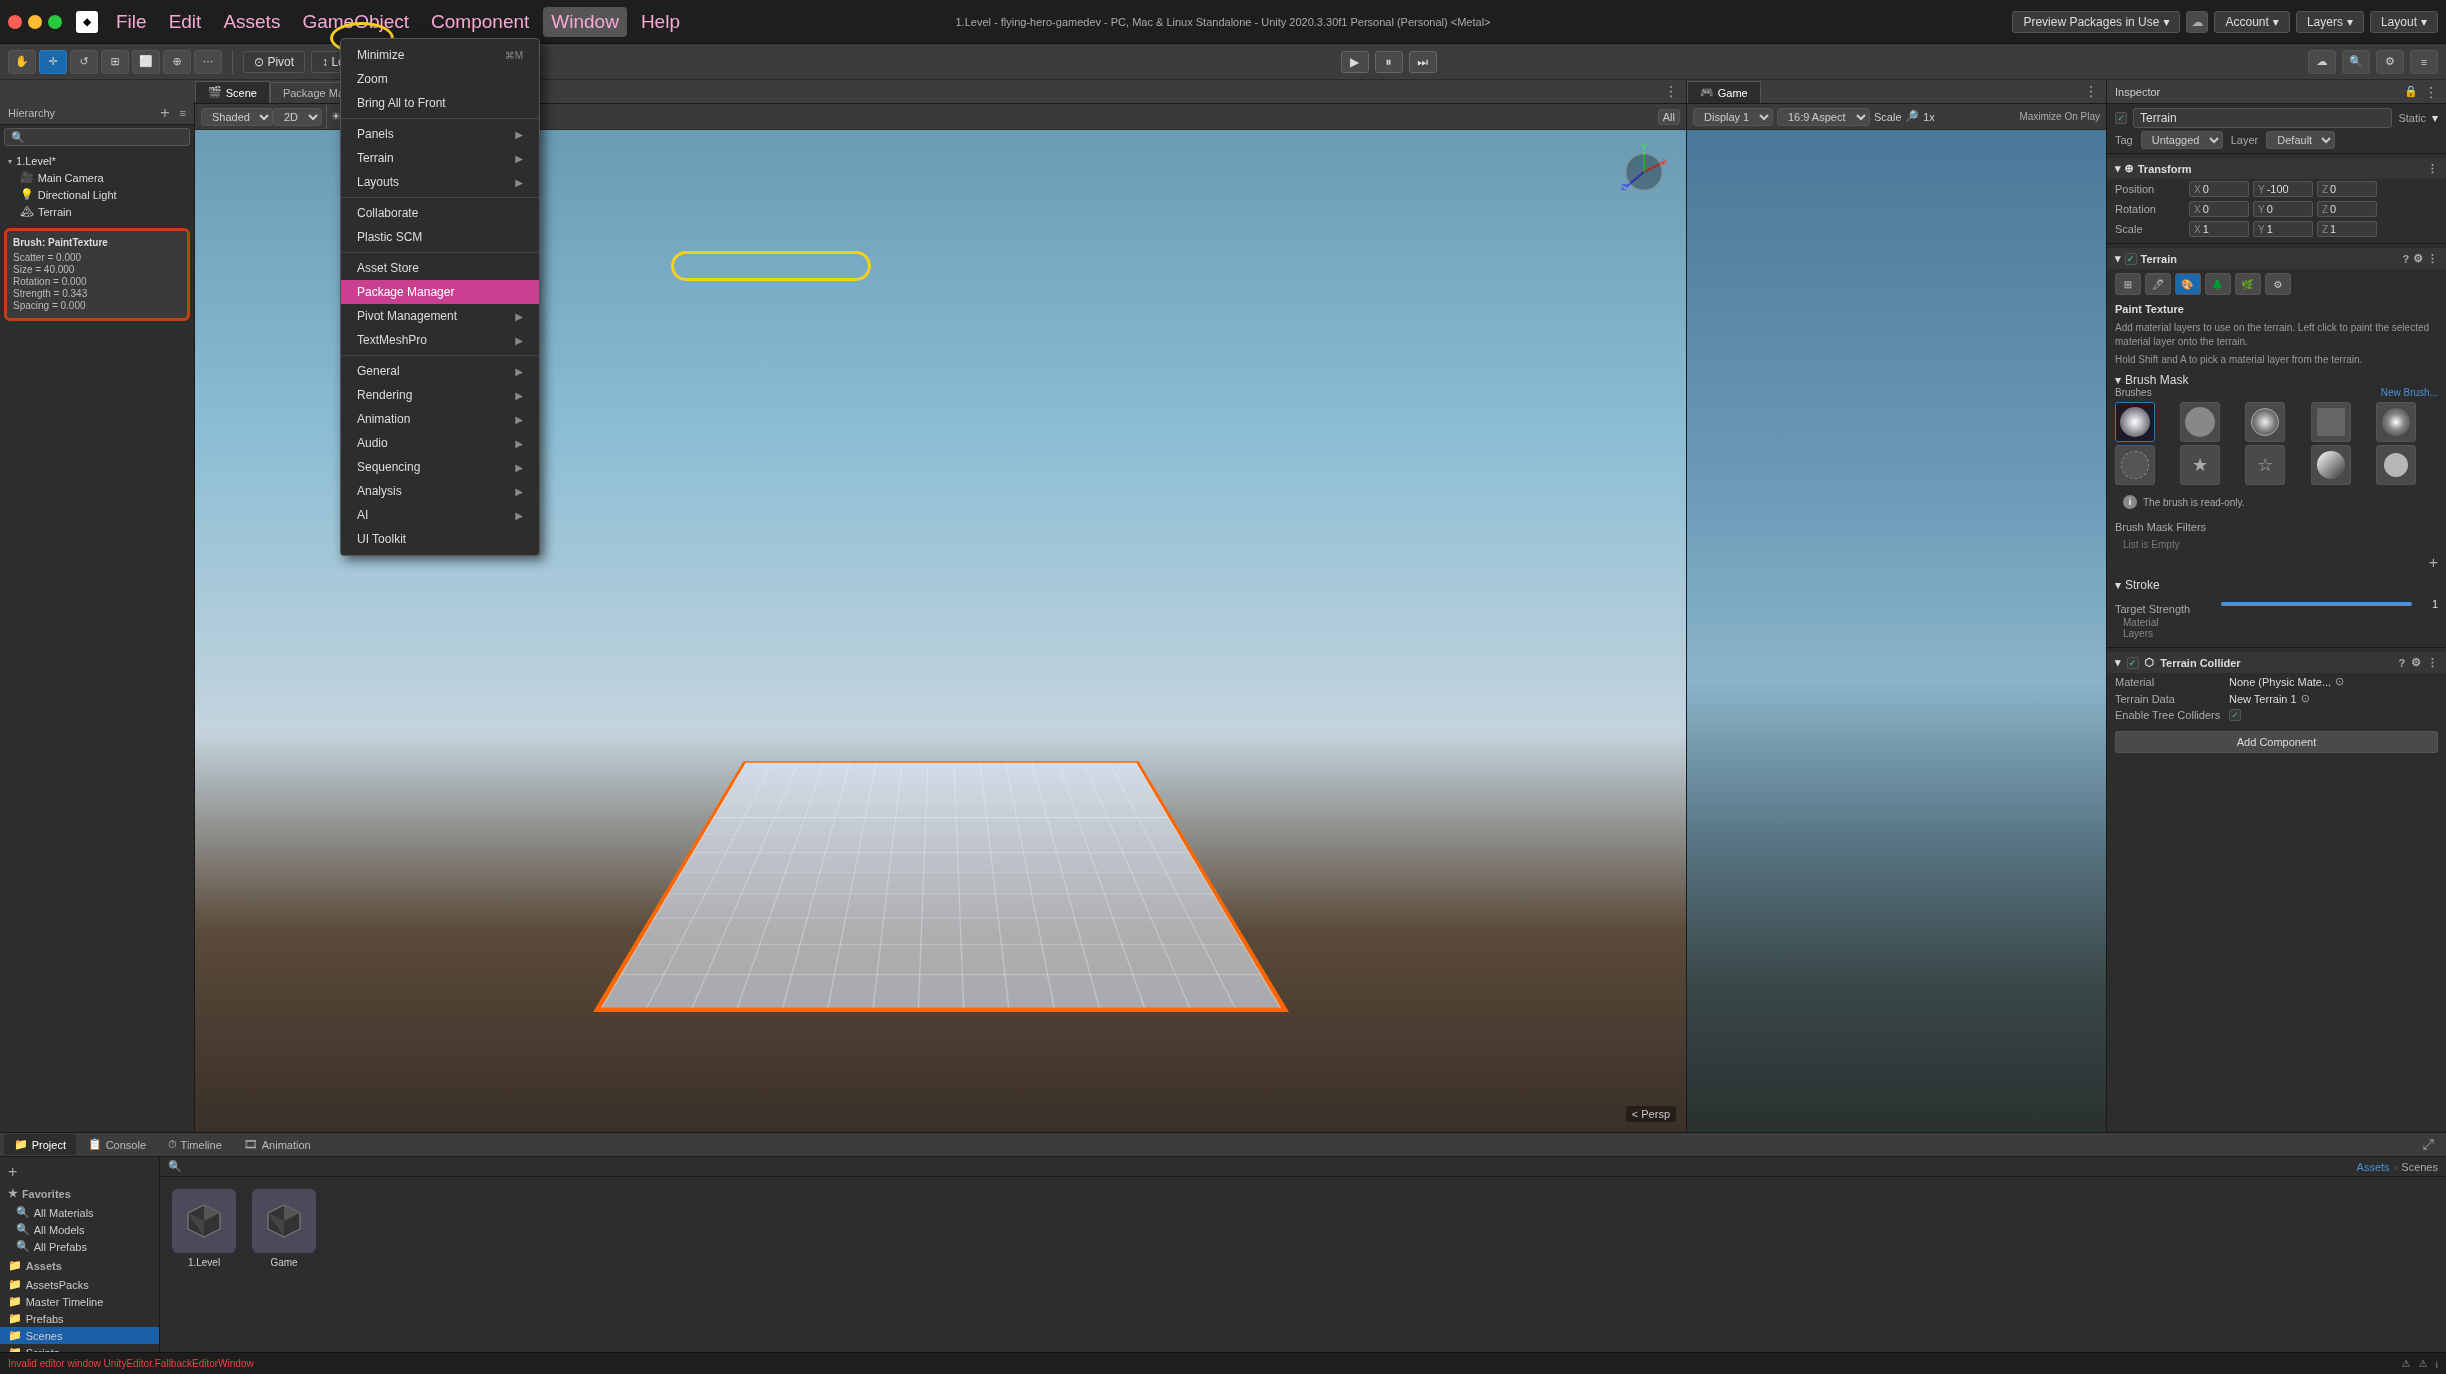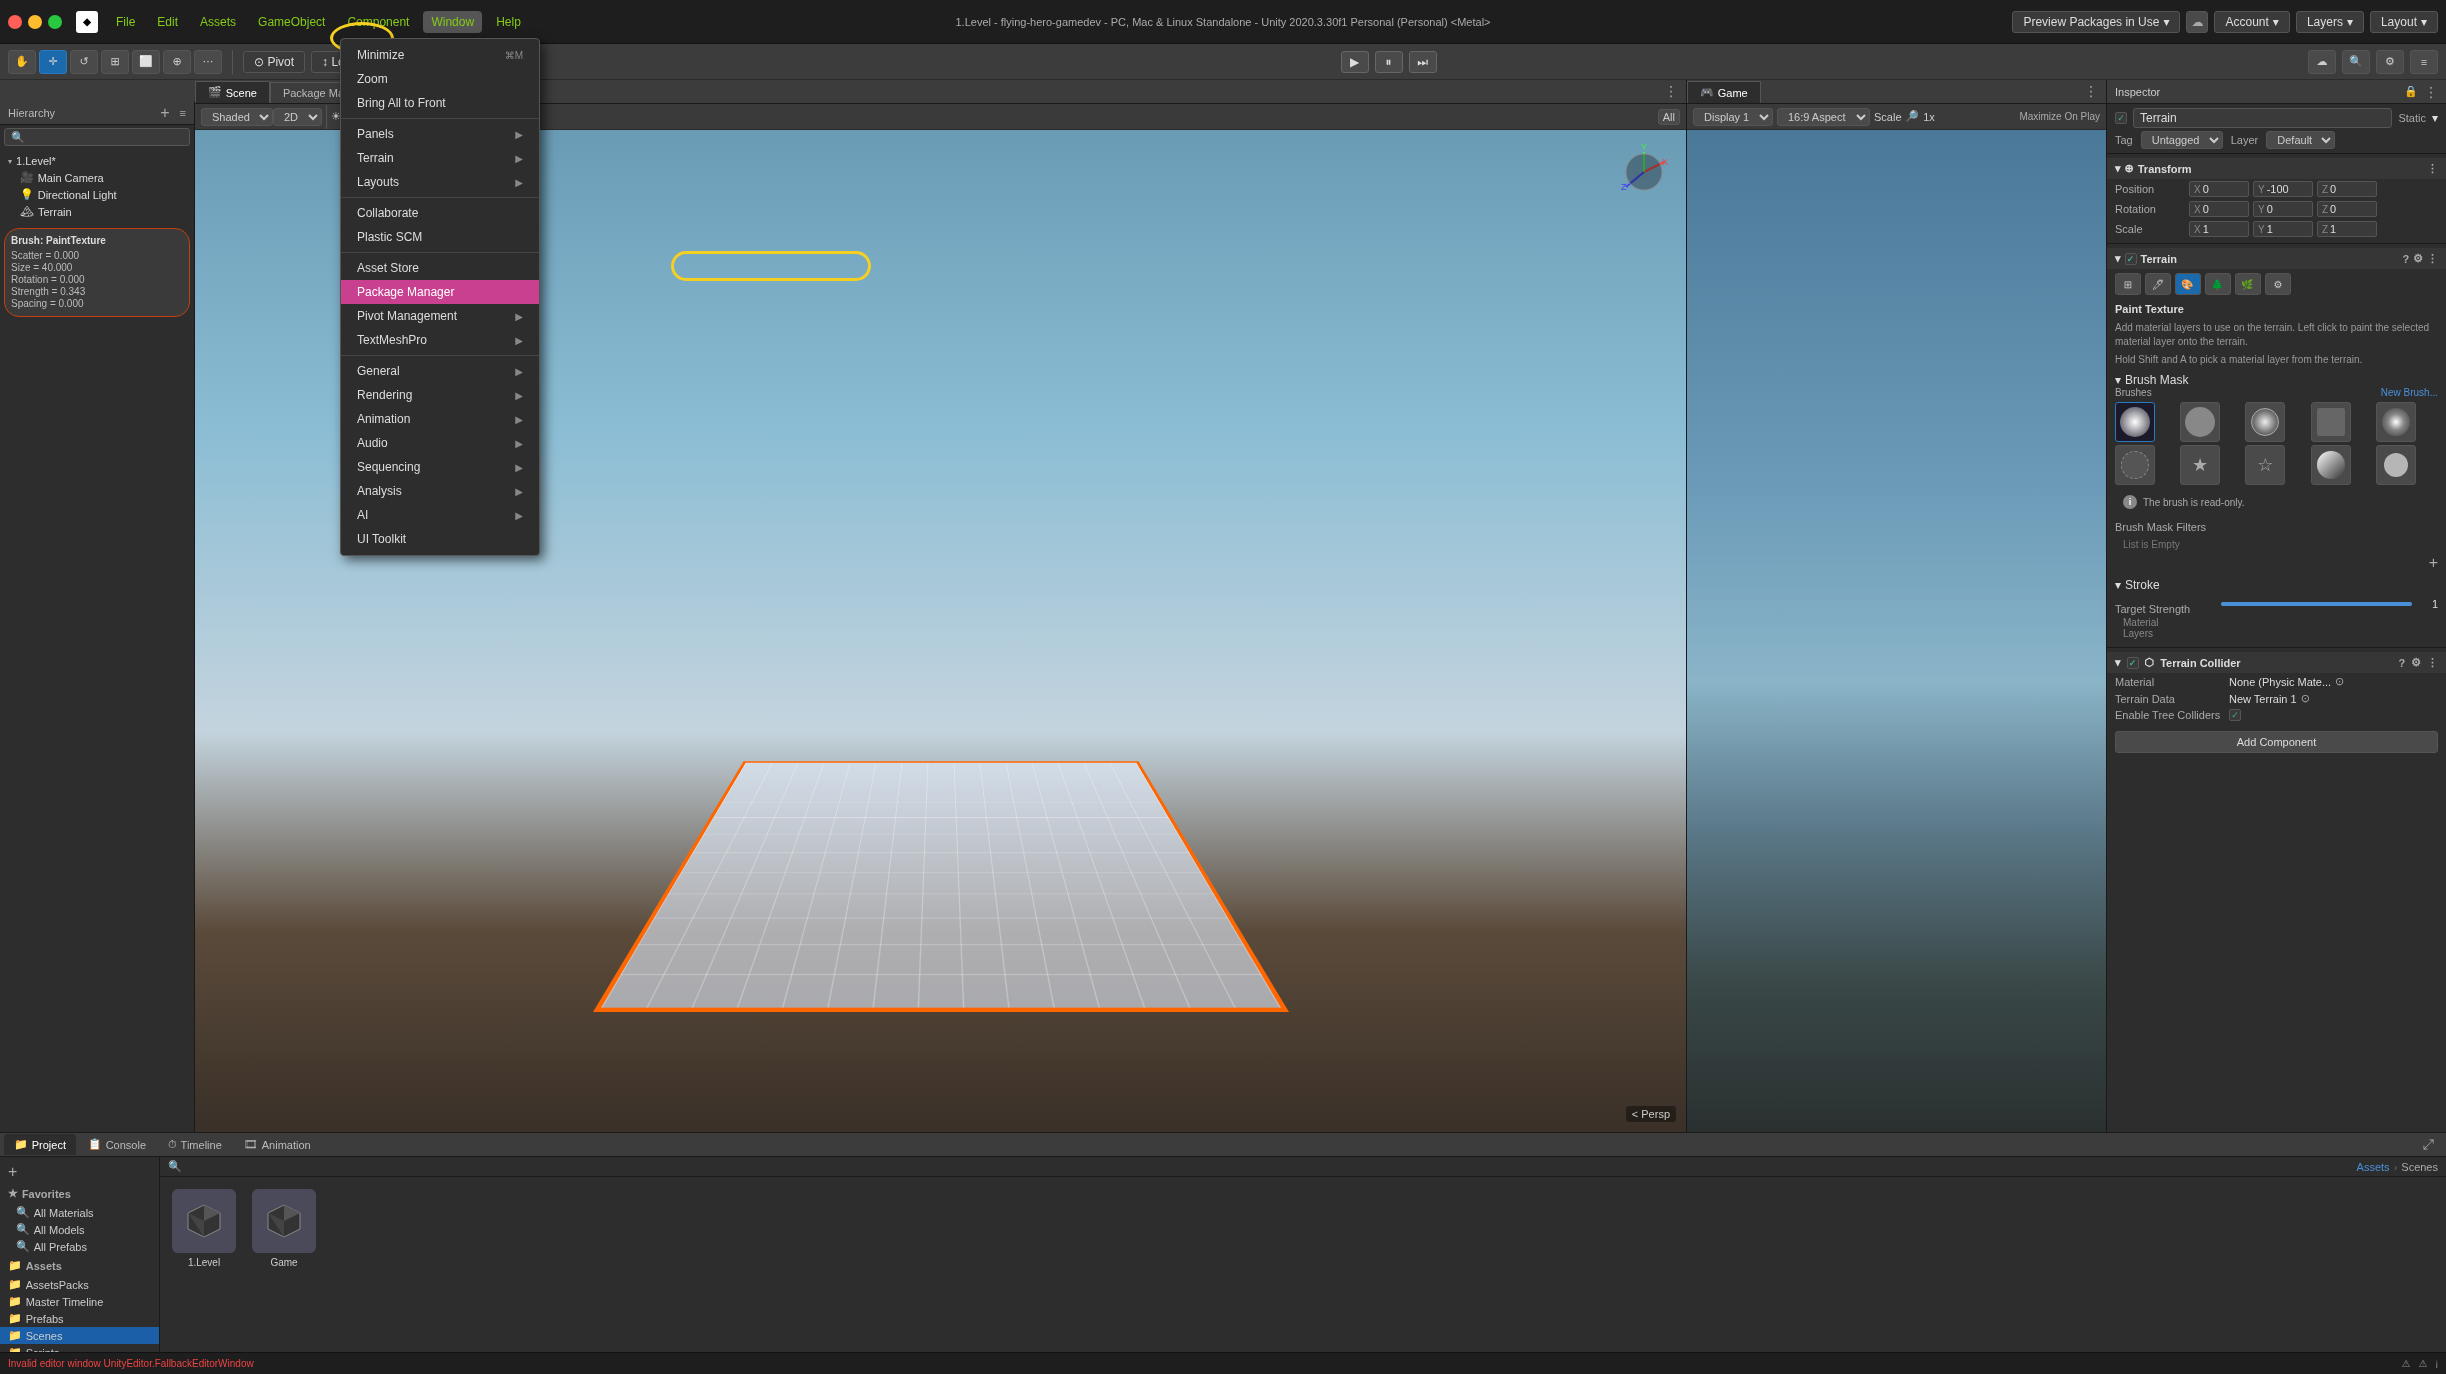--- a/index.html
+++ b/index.html
@@ -33,23 +33,23 @@
     .tl-green { background: #28c840; }
     .unity-logo {
       width: 22px; height: 22px;
       background: #fff;
       border-radius: 3px;
       display: flex; align-items: center; justify-content: center;
       font-size: 10px; color: #000; font-weight: bold; margin-right: 4px;
     }
     .menu-item {
       padding: 4px 8px;
-      color: #84cc16;
+      color: #f9a8d4;
       cursor: pointer;
-      font-size: 12px;
+      font-size: 19px;
     }
 
     .top-bar-spacer { flex: 1; }
     .play-btn {
       width: 28px; height: 22px;
       background: #4a4a4a;
       border: 1px solid #666;
       border-radius: 3px;
       display: flex; align-items: center; justify-content: center;
       color: #ddd; font-size: 12px; cursor: pointer;
@@ -116,22 +116,22 @@
       padding: 2px 8px;
       display: flex; align-items: center; gap: 4px;
       cursor: pointer; font-size: 11px;
     }
     .hier-item.child { padding-left: 20px; }
     .triangle { font-size: 8px; color: #aaa; }
 
     
     .brush-info {
       background: #3a3a3a;
-      border: 1px solid #c2410c;
-      border-radius: 15px;
+      border: 3px solid #c2410c;
+      border-radius: 6px;
       margin: 4px;
       padding: 6px;
       font-size: 10px;
       color: #ccc;
     }
     .brush-info .bi-title { font-weight: bold; margin-bottom: 4px; color: #ddd; }
     .brush-info .bi-row { color: #bbb; margin: 1px 0; }
 
     
     .center-area {

